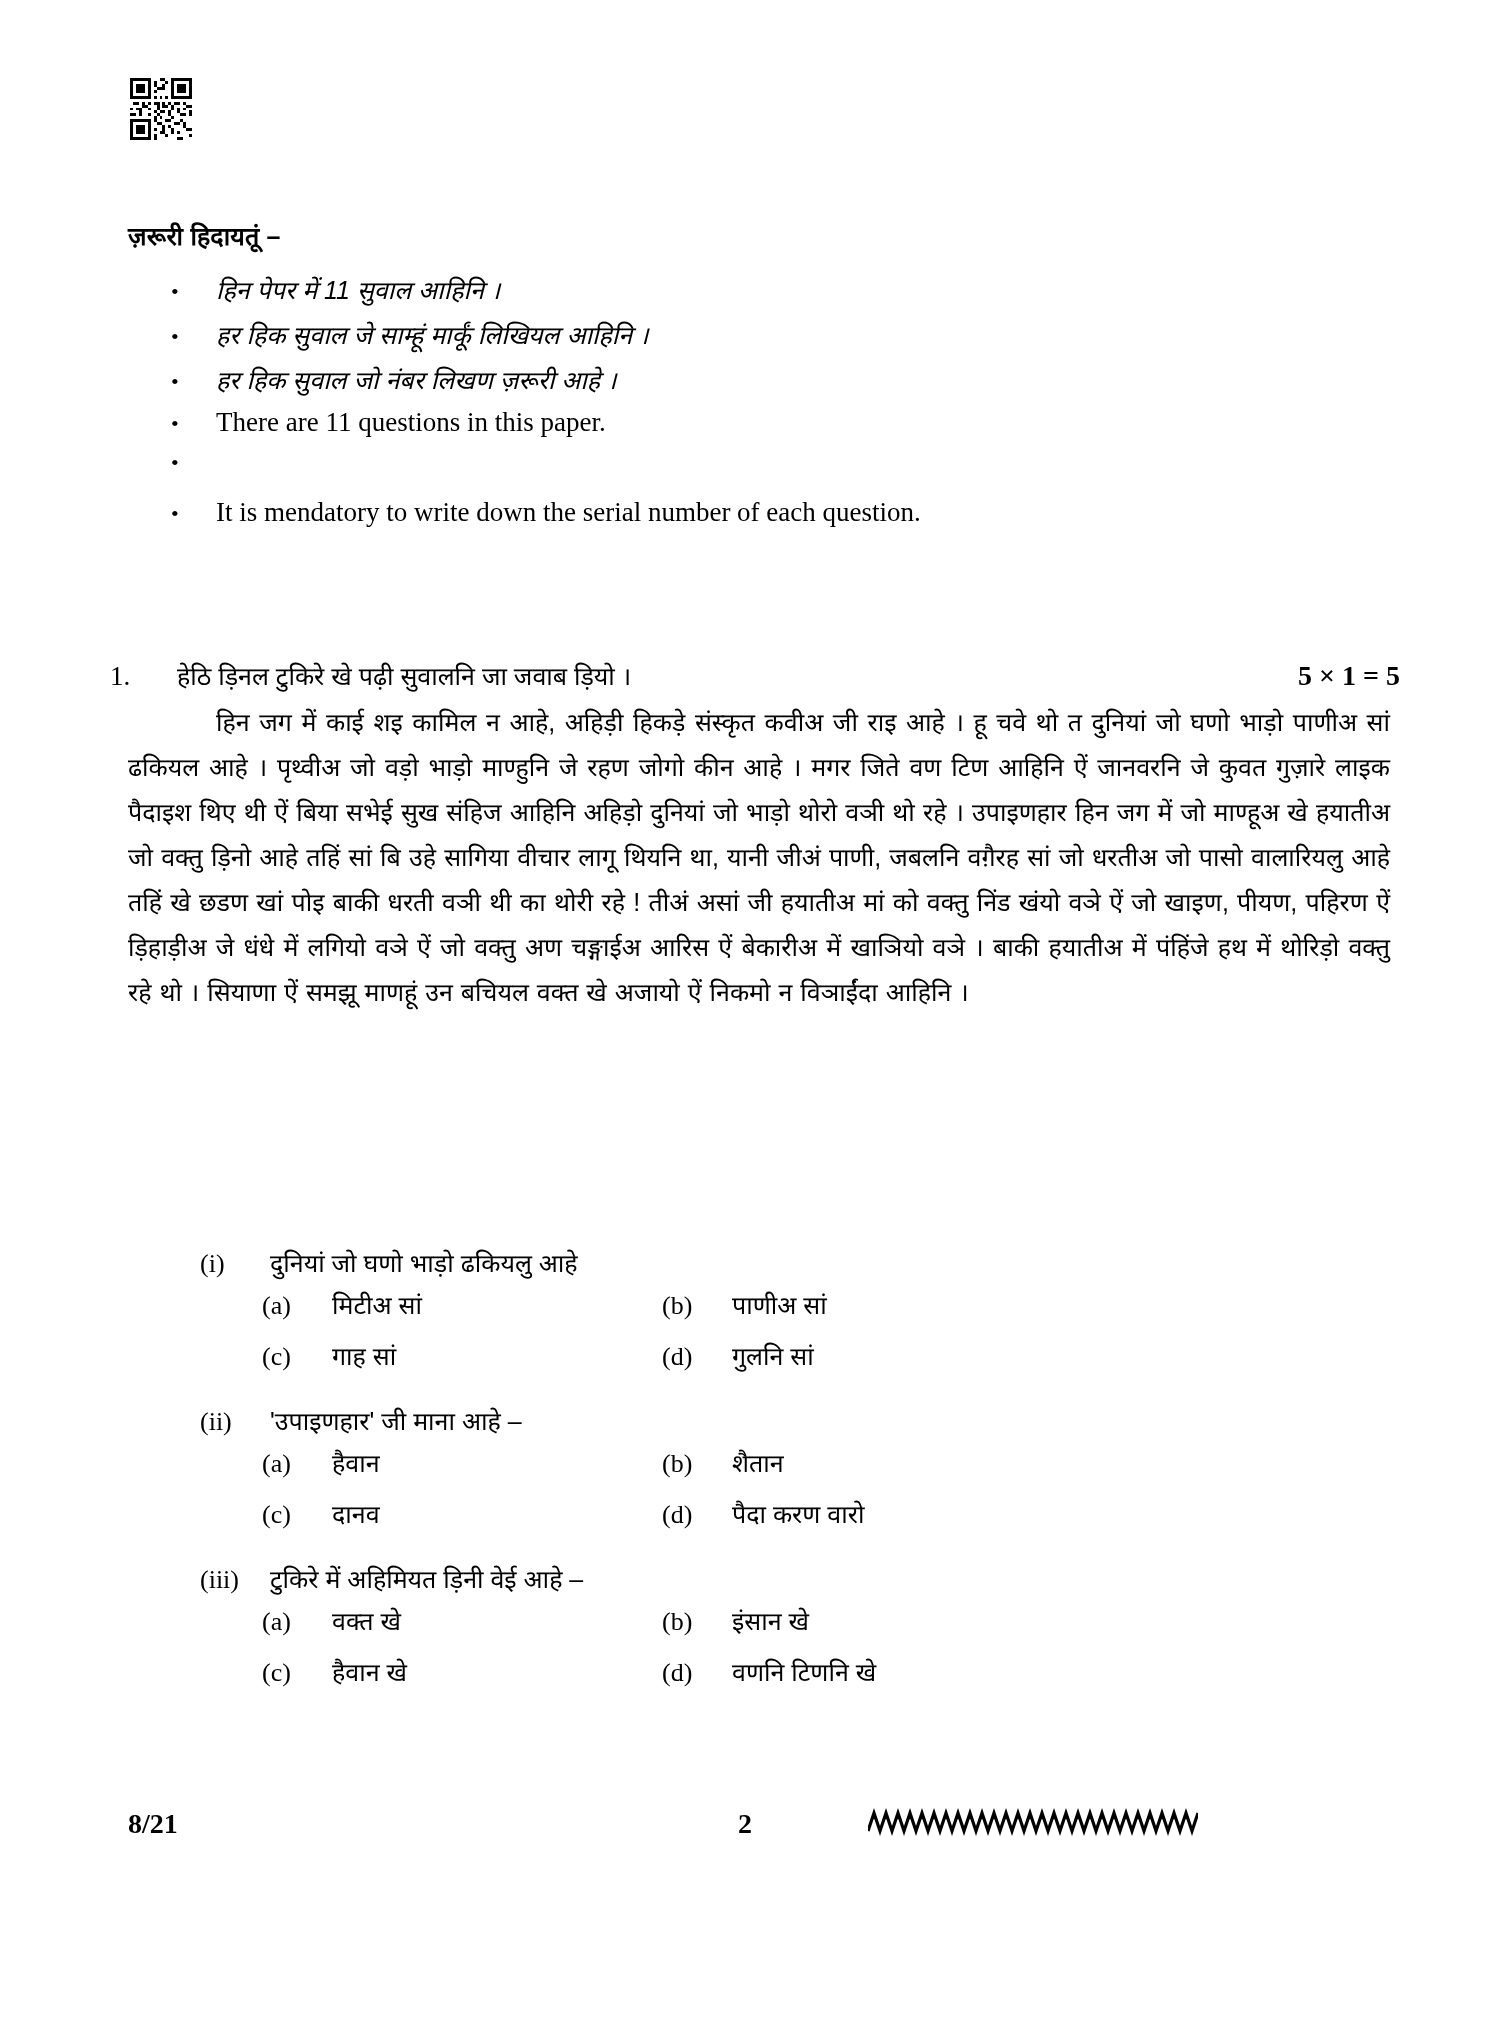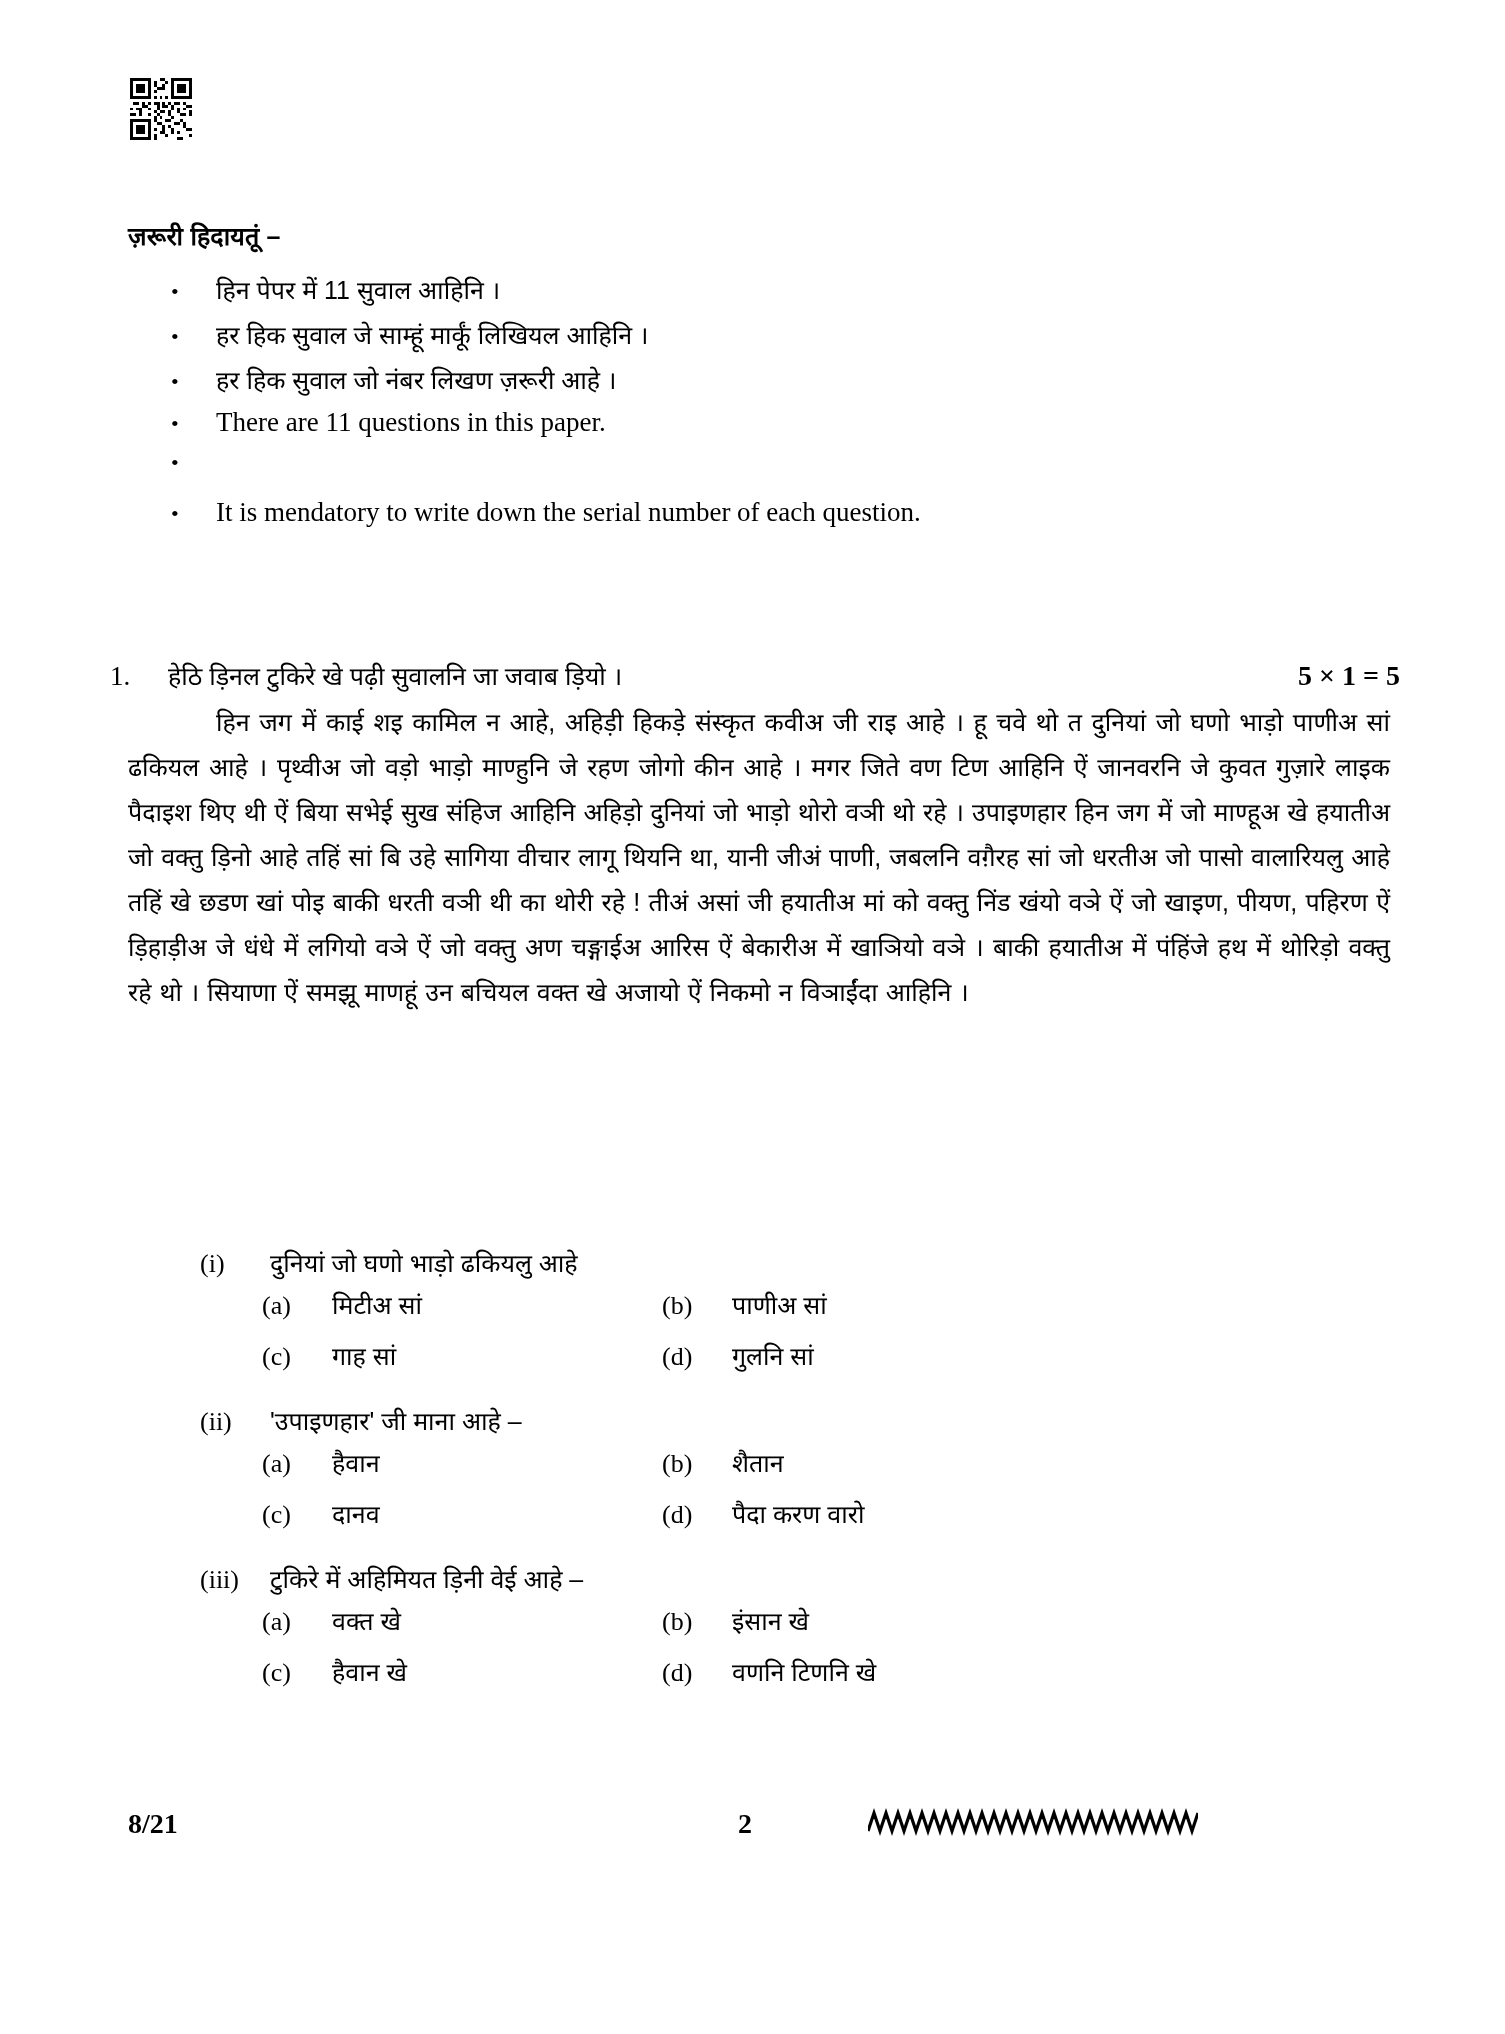--- a/index.html
+++ b/index.html
@@ -61,20 +61,21 @@
     padding-left: 43px;
     font-size: 22px;
     line-height: 1;
   }
   .bullet-dot::before { content: "\2022"; }
   .bullet-text-hi {
     font-family: "Liberation Sans", "DejaVu Sans", sans-serif;
     font-size: 25px;
     font-weight: 400;
     white-space: nowrap;
+    font-style: italic;
   }
   .bullet-text-en {
     font-family: "Liberation Serif", "DejaVu Serif", serif;
     font-size: 27px;
     white-space: nowrap;
   }
 
   
   .q1-row {
     position: absolute;
@@ -87,20 +88,21 @@
   .q-num {
     width: 58px;
     flex: none;
     font-size: 27px;
   }
   .q-title {
     font-family: "Liberation Sans", "DejaVu Sans", sans-serif;
     font-size: 25px;
     flex: 1;
     white-space: nowrap;
+    margin-left: 9px;
   }
   .q-marks {
     font-family: "Liberation Serif", "DejaVu Serif", serif;
     font-weight: 700;
     font-size: 28px;
     white-space: nowrap;
     flex: none;
     margin-top: 12px;
   }
 

